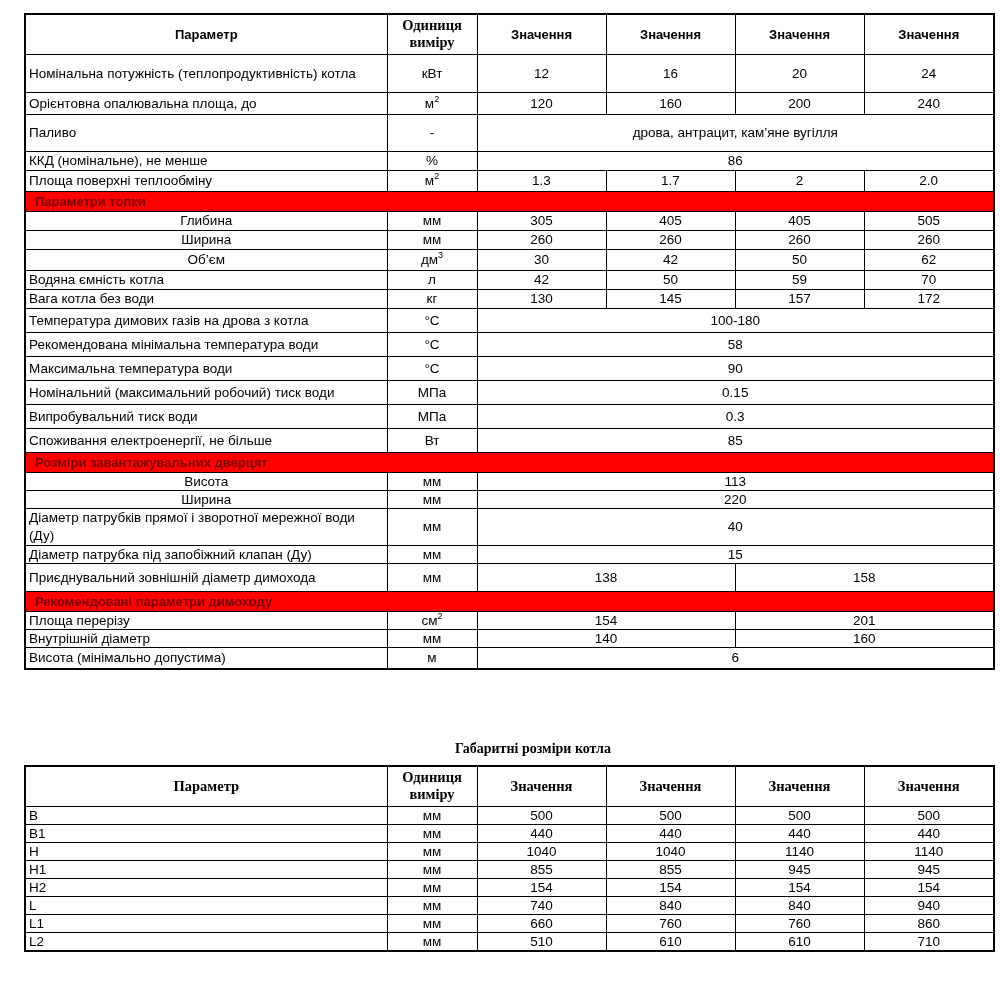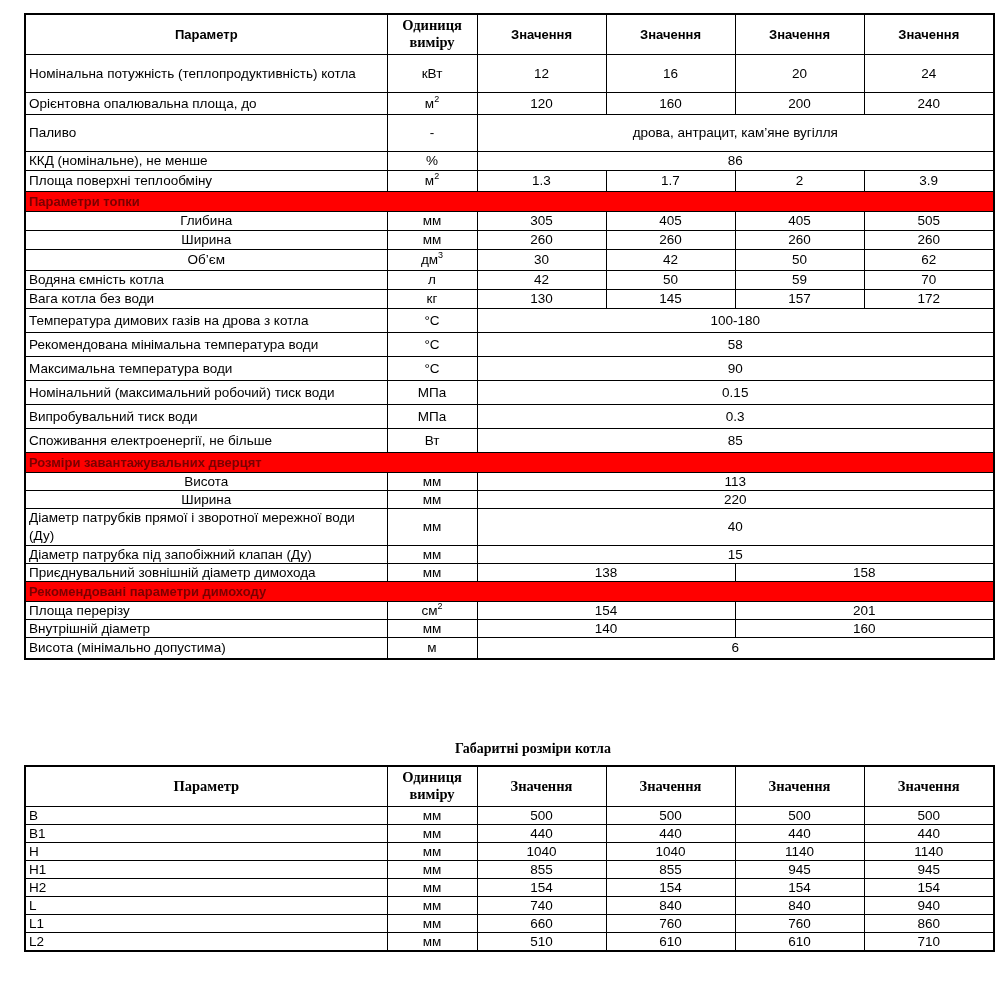--- a/index.html
+++ b/index.html
@@ -44,21 +44,21 @@
     }
     td.c { text-align: center; }
     td.l { text-align: left; }
     .sec td {
       background: #ff0000;
       color: #7a0000;
       font-weight: bold;
       font-size: 13px;
       text-align: left;
       height: 19px;
-      padding: 0 3px;
+      padding: 0 9px;
     }
     sup { font-size: 9px; line-height: 0; vertical-align: 6px; }
     .caption {
       position: absolute;
       top: 741px;
       left: 0;
       width: 1066px;
       text-align: center;
       font-family: "Liberation Serif", "DejaVu Serif", serif;
       font-weight: bold;
@@ -113,21 +113,21 @@
     <td class="l">ККД (номінальне), не менше</td>
     <td class="c">%</td>
     <td class="c" colspan="4">86</td>
   </tr>
   <tr style="height:21px">
     <td class="l">Площа поверхні теплообміну</td>
     <td class="c"><span>м</span><sup>2</sup></td>
     <td class="c">1.3</td>
     <td class="c">1.7</td>
     <td class="c">2</td>
-    <td class="c">3.9</td>
+    <td class="c">2.0</td>
   </tr>
 
   <tr class="sec">
     <td colspan="6">Параметри топки</td>
   </tr>
   <tr style="height:19px">
     <td class="c">Глибина</td>
     <td class="c">мм</td>
     <td class="c">305</td>
     <td class="c">405</td>
@@ -213,21 +213,21 @@
   <tr style="height:37px">
     <td class="l" style="line-height:18px"><span>Діаметр патрубків прямої і зворотної мережної води</span><br><span>(Ду)</span></td>
     <td class="c">мм</td>
     <td class="c" colspan="4">40</td>
   </tr>
   <tr style="height:18px">
     <td class="l">Діаметр патрубка під запобіжний клапан (Ду)</td>
     <td class="c">мм</td>
     <td class="c" colspan="4">15</td>
   </tr>
-  <tr style="height:18px">
+  <tr style="height:28px">
     <td class="l">Приєднувальний зовнішній діаметр димохода</td>
     <td class="c">мм</td>
     <td class="c" colspan="2">138</td>
     <td class="c" colspan="2">158</td>
   </tr>
 
   <tr class="sec">
     <td colspan="6">Рекомендовані параметри димоходу</td>
   </tr>
   <tr style="height:18px">

